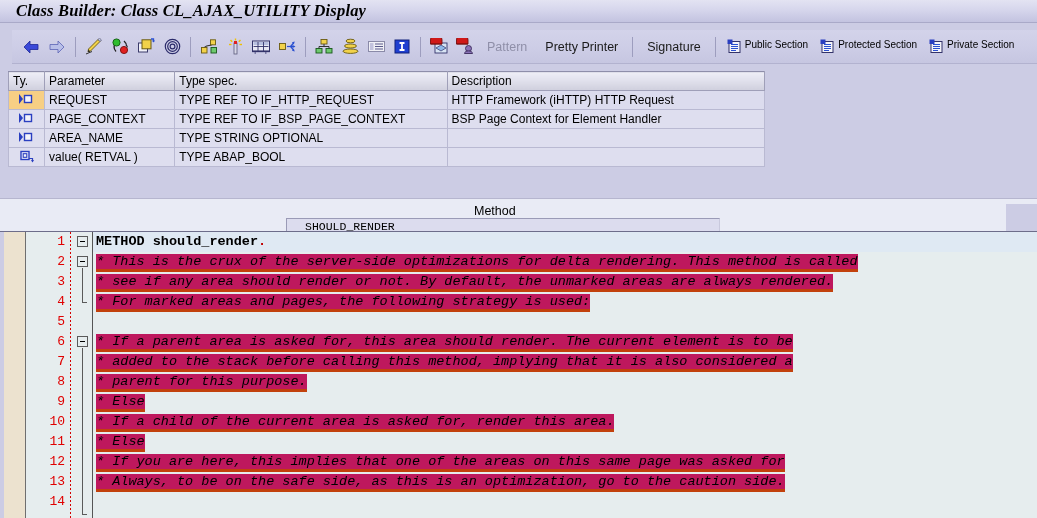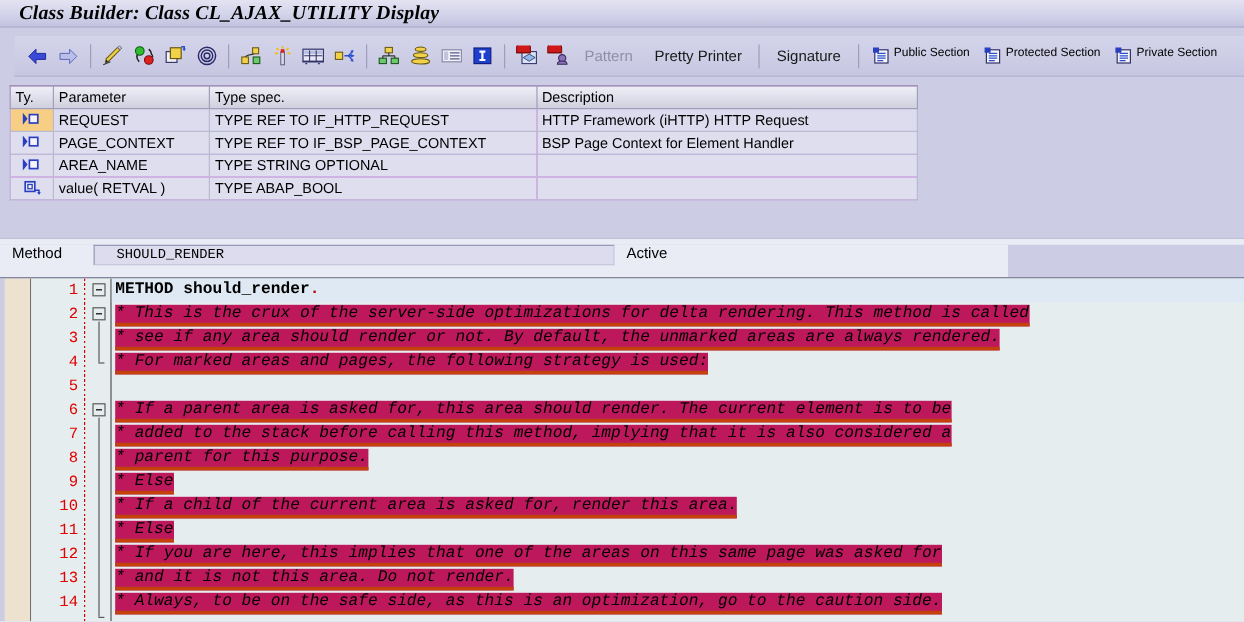--- a/index.html
+++ b/index.html
@@ -145,23 +145,23 @@
   .areaSep {
     position: absolute; left: 0; top: 198px;
     width: 1037px; height: 6px;
     background: #e9ebf5;
     border-top: 1px solid #b6b6cf;
   }
 
   
   .methodbar {
     position: absolute; left: 0; top: 204px;
-    width: 840px; height: 27px;
+    width: 1006px; height: 27px;
     background: #e9ebf5;
-    display: flex; 
+    display: flex; align-items: center; flex-direction: column;
   }
   .methodbar .mlabel {
     width: 78px; padding-left: 10px;
     font-size: 12.5px;
     flex: 0 0 auto;
   }
   .methodbar .minput {
     width: 434px; height: 17px;
     background: #dcdcee;
     border: 1px solid #9a9ab6;
@@ -635,18 +635,17 @@
         <div class="lineRow"><span class="code-seg cmt">* see if any area should render or not. By default, the unmarked areas are always rendered.</span></div>
         <div class="lineRow"><span class="code-seg cmt">* For marked areas and pages, the following strategy is used:</span></div>
         <div class="lineRow">&nbsp;</div>
         <div class="lineRow"><span class="code-seg cmt">*  If a parent area is asked for, this area should render. The current element is to be</span></div>
         <div class="lineRow"><span class="code-seg cmt">*  added to the stack before calling this method, implying that it is also considered a</span></div>
         <div class="lineRow"><span class="code-seg cmt">*  parent for this purpose.</span></div>
         <div class="lineRow"><span class="code-seg cmt">*  Else</span></div>
         <div class="lineRow"><span class="code-seg cmt">*  If a child of the current area is asked for, render this area.</span></div>
         <div class="lineRow"><span class="code-seg cmt">*  Else</span></div>
         <div class="lineRow"><span class="code-seg cmt">*  If you are here, this implies that one of the areas on this same page was asked for</span></div>
-        <div class="lineRow"><span class="code-seg cmt">*  and it is not this area. Do not render.</span></div>
         <div class="lineRow"><span class="code-seg cmt">*  Always, to be on the safe side, as this is an optimization, go to the caution side.</span></div>
       </div>
   </div>
 
 </div>
 
 </body></html>

